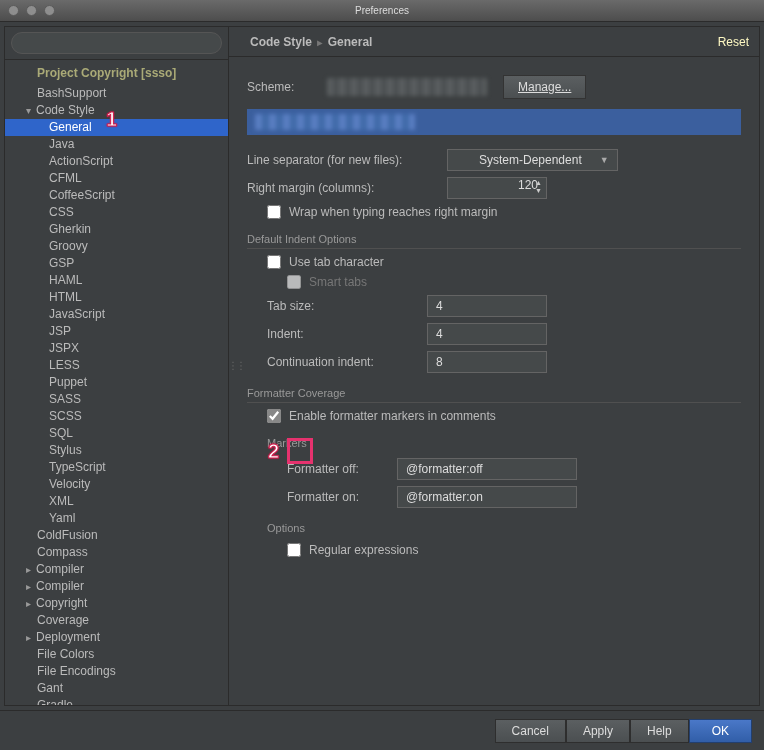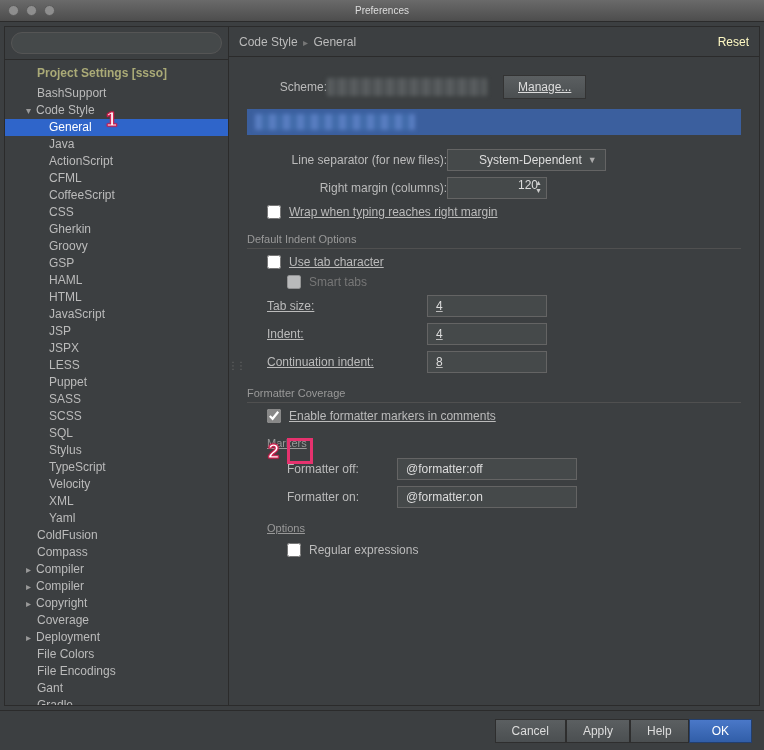--- a/index.html
+++ b/index.html
@@ -112,44 +112,44 @@
   .crumbs {
     height: 30px;
     display: flex;
     align-items: center;
     justify-content: space-between;
     padding: 0 10px;
     border-bottom: 1px solid #2b2b2b;
     color: #bbb;
   }
   .crumbs .left {
-    color: #bbb; font-weight: normal;
+    color: #bbb; font-weight: bold; margin-left: 11px;
   }
   .crumbs .left .sep { color: #777; margin: 0 2px; font-size: 10px; }
   .reset { color: #fef9c3; cursor: pointer; }
   .content {
     flex: 1;
     padding: 12px 18px;
     overflow: auto;
   }
   .field-row {
     display: flex;
     align-items: center;
     margin: 6px 0;
   }
-  .lbl { width: 200px; color: #bbb; text-align: right; }
+  .lbl { width: 200px; color: #bbb; }
   .combo, .txt, .spin {
     background: #45494a;
     border: 1px solid #646464;
     color: #ddd;
     height: 22px;
     padding: 0 8px;
     font-size: 12px;
   }
-  .combo { display: inline-flex; align-items: center; gap: 6px; padding-left: 31px; }
+  .combo { display: inline-flex; align-items: center; gap: 18px; padding-left: 31px; }
   .combo .arrow { color: #aaa; font-size: 9px; }
   .btn {
     background: linear-gradient(#5b5f61,#4b4f51);
     border: 1px solid #333;
     color: #ddd;
     height: 24px;
     padding: 0 14px;
     font-size: 12px;
     text-decoration: underline;
     cursor: pointer;
@@ -175,21 +175,21 @@
   }
   .chk {
     display: inline-flex; align-items: center; gap: 8px;
   }
   .chk input { width: 14px; height: 14px; accent-color:#888; }
   .group-label {
     color: #999; font-size: 11px; margin-top: 14px; margin-bottom: 4px;
     border-bottom: 1px solid #505050;
     padding-bottom: 3px;
   }
-  .sub { padding-left: 20px; text-decoration: underline; }
+  .sub { padding-left: 20px; }
   .sub2 { padding-left: 40px; }
   .spin {
     width: 100px; text-align: right; position: relative;
   }
   .spin .arrows {
     position: absolute; right: 4px; top: 1px; font-size: 7px; line-height: 8px; color:#ccc;
   }
   .txt { width: 180px; }
   .ilbl { width: 160px; display:inline-block; }
   
@@ -258,21 +258,21 @@
 </div>
 
 <div class="window-body">
 
   <div class="sidebar">
     <div class="search-wrap">
       <span class="search-icon">🔍</span>
       <input class="search" placeholder="" style="">
     </div>
     <div class="tree" id="tree">
-        <div class="hdr">Project Settings [ssso]</div>
+        <div class="hdr">Project Copyright [ssso]</div>
         <div class="row d1">BashSupport</div>
         <div class="row d1 tri open">Code Style</div>
         <div class="row d2 sel">General</div>
         <div class="row d2">Java</div>
         <div class="row d2">ActionScript</div>
         <div class="row d2">CFML</div>
         <div class="row d2">CoffeeScript</div>
         <div class="row d2">CSS</div>
         <div class="row d2">Gherkin</div>
         <div class="row d2">Groovy</div>

